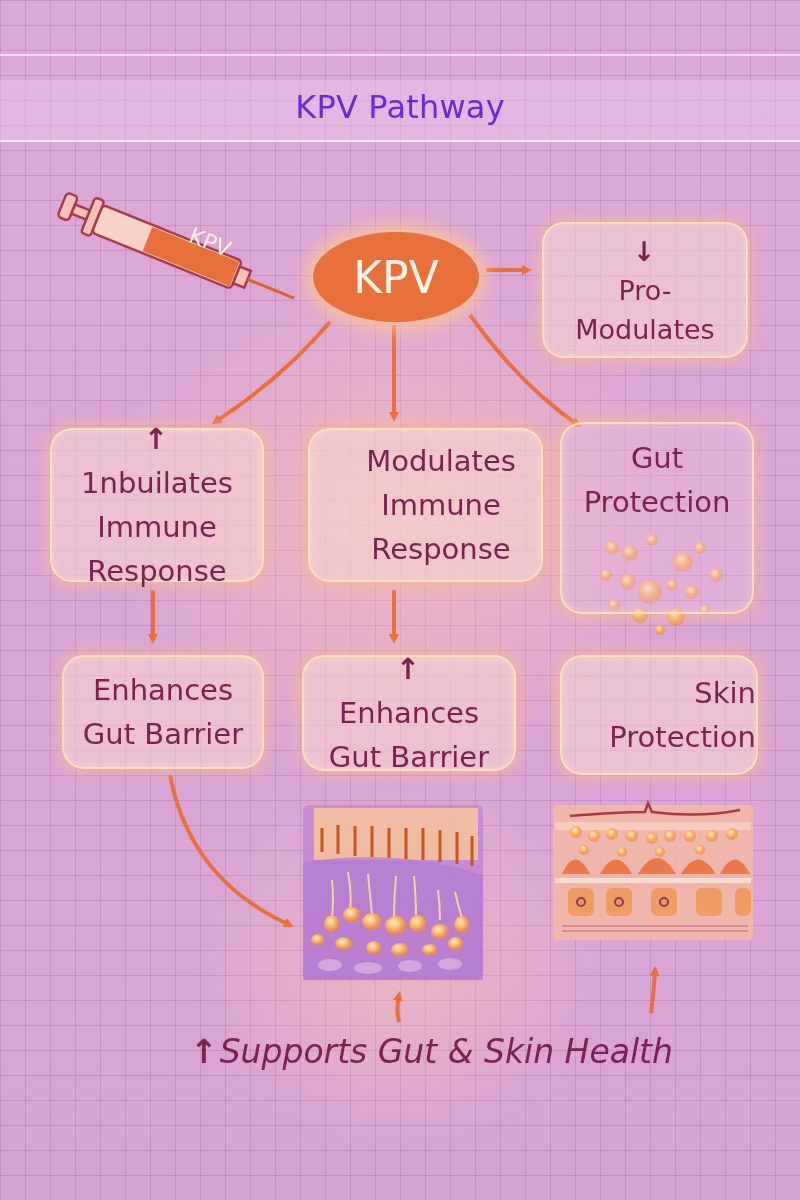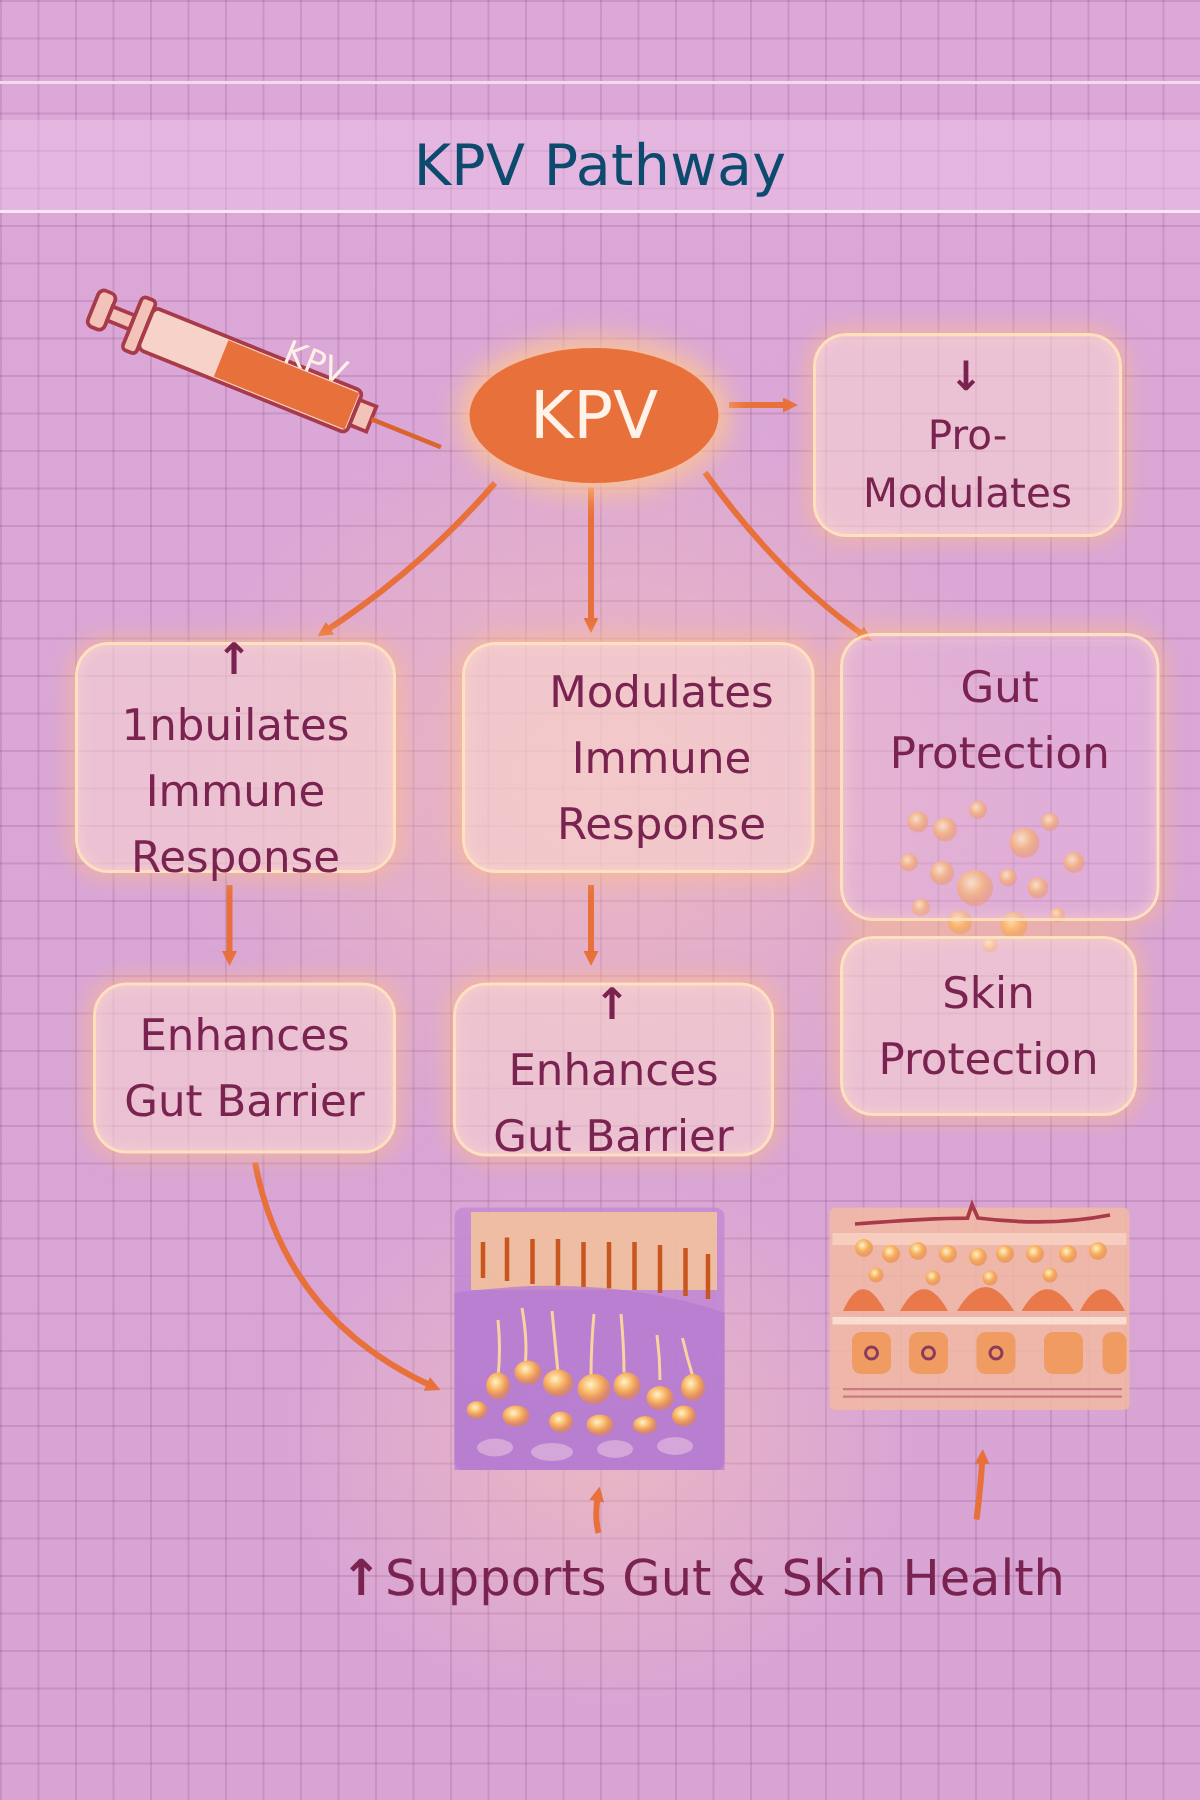--- a/index.html
+++ b/index.html
@@ -11,34 +11,34 @@
       radial-gradient(ellipse 300px 260px at 400px 960px, rgba(255,205,175,0.45), rgba(255,205,175,0) 70%),
       linear-gradient(to right, rgba(120,60,110,0.18) 1px, transparent 1px),
       linear-gradient(to bottom, rgba(120,60,110,0.18) 1px, transparent 1px),
       linear-gradient(#dba8d8,#d8a4d4);
     background-size:auto,auto,25px 25px,25px 25px,auto;
   }
   .abs{position:absolute;}
   .header-band{left:0;top:80px;width:800px;height:60px;background:rgba(240,200,235,0.45);}
   .header-line{left:0;top:140px;width:800px;height:2px;background:#f7e6f3;}
   .header-line-top{left:0;top:54px;width:800px;height:2px;background:#f2dbee;}
-  .title{left:0;top:88px;width:800px;text-align:center;font-size:38px;color:#0c4a6e;letter-spacing:0.2px;}
+  .title{left:0;top:88px;width:800px;text-align:center;font-size:32px;color:#6d28d9;letter-spacing:0.2px;}
 
   .box{position:absolute;border-radius:22px;border:2px solid rgba(255,226,190,0.95);
     background:rgba(250,215,210,0.55);
     box-shadow:0 0 14px 4px rgba(255,190,130,0.55), inset 0 0 10px rgba(255,220,200,0.6);
     color:#7a2350;text-align:center;display:flex;flex-direction:column;justify-content:center;align-items:center;
     font-size:29px;line-height:44px;}
   .box span{display:block;white-space:nowrap;}
   .arrow-glyph{font-weight:bold;margin-right:2px;}
 
   .kpv-ellipse{left:313px;top:232px;width:166px;height:90px;border-radius:50%;
     background:#e8703a;box-shadow:0 0 18px 8px rgba(255,200,140,0.8);
     color:#fff2e8;font-size:44px;display:flex;align-items:center;justify-content:center;}
-  .footer-text{left:190px;top:1032px;width:520px;text-align:right;color:#7a2350;font-size:33px;white-space:nowrap;}
+  .footer-text{left:190px;top:1032px;width:520px;text-align:left;color:#7a2350;font-size:33px;white-space:nowrap;font-style:italic;}
   svg{position:absolute;left:0;top:0;}
 </style>
 </head>
 <body>
 
 <div class="abs header-line-top"></div>
 <div class="abs header-band"></div>
 <div class="abs title">KPV Pathway</div>
 <div class="abs header-line"></div>
 
@@ -214,36 +214,36 @@
       <span>1nbuilates</span>
     </span>
   <span>Immune</span>
   <span>Response</span>
 </div>
 <div class="box" style="left:308px;top:428px;width:200px;height:150px;padding-left:31px;">
   <span>Modulates</span>
   <span>Immune</span>
   <span>Response</span>
 </div>
-<div class="box" style="left:560px;top:422px;width:213px;height:192px;justify-content:flex-start;padding-top:12px;box-sizing:border-box;background:rgba(235,190,220,0.35);">
+<div class="box" style="left:560px;top:422px;width:194px;height:192px;justify-content:flex-start;padding-top:12px;box-sizing:border-box;background:rgba(235,190,220,0.35);">
   <span>Gut</span>
   <span>Protection</span>
 </div>
 
 <div class="box" style="left:62px;top:655px;width:198px;height:110px;">
   <span>Enhances</span>
   <span>Gut Barrier</span>
 </div>
 <div class="box" style="left:302px;top:655px;width:210px;height:112px;">
   <span>
       <span class="arrow-glyph">↑</span>
       <span>Enhances</span>
     </span>
   <span>Gut Barrier</span>
 </div>
-<div class="box" style="left:560px;top:624px;width:194px;height:116px;">
+<div class="box" style="left:560px;top:655px;width:194px;height:116px;align-items:flex-end;">
   <span>Skin</span>
   <span>Protection</span>
 </div>
 
 <div class="abs footer-text">
   <span class="arrow-glyph">↑</span><span>Supports Gut &amp; Skin Health</span>
 </div>
 
 </body></html>

